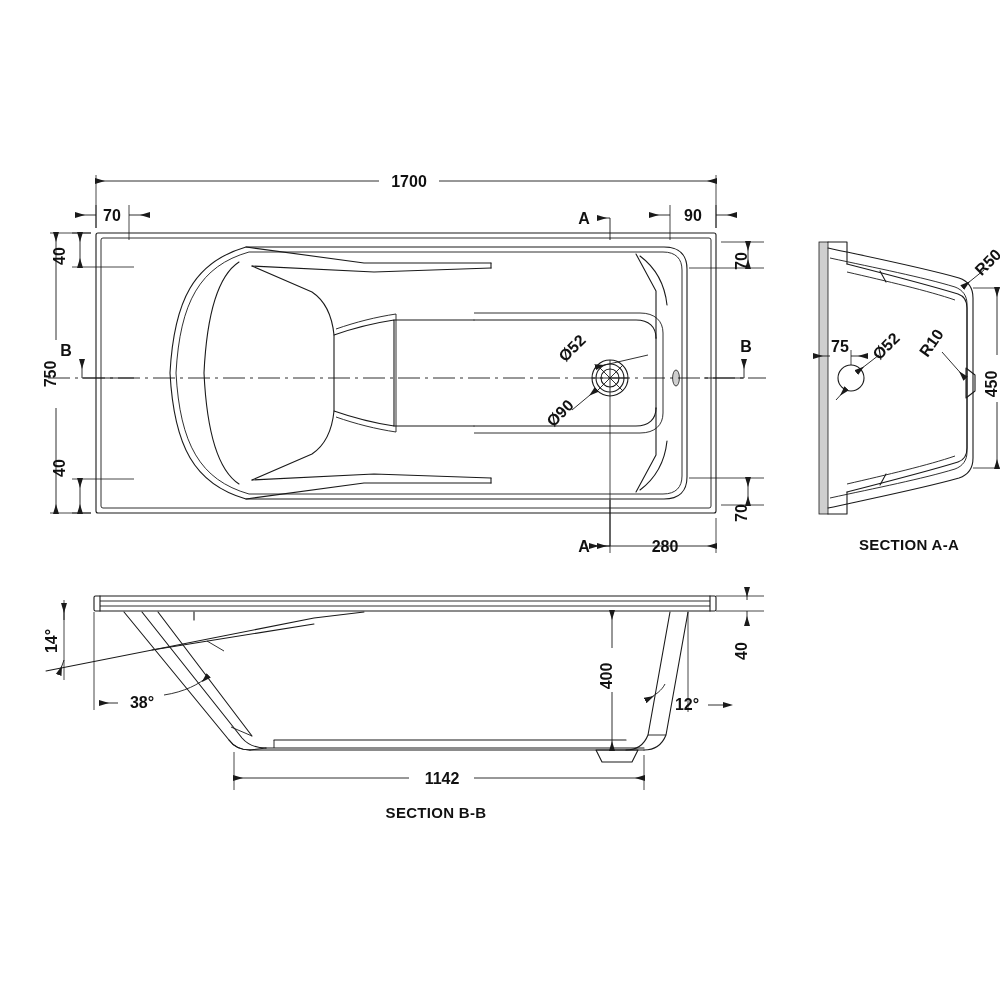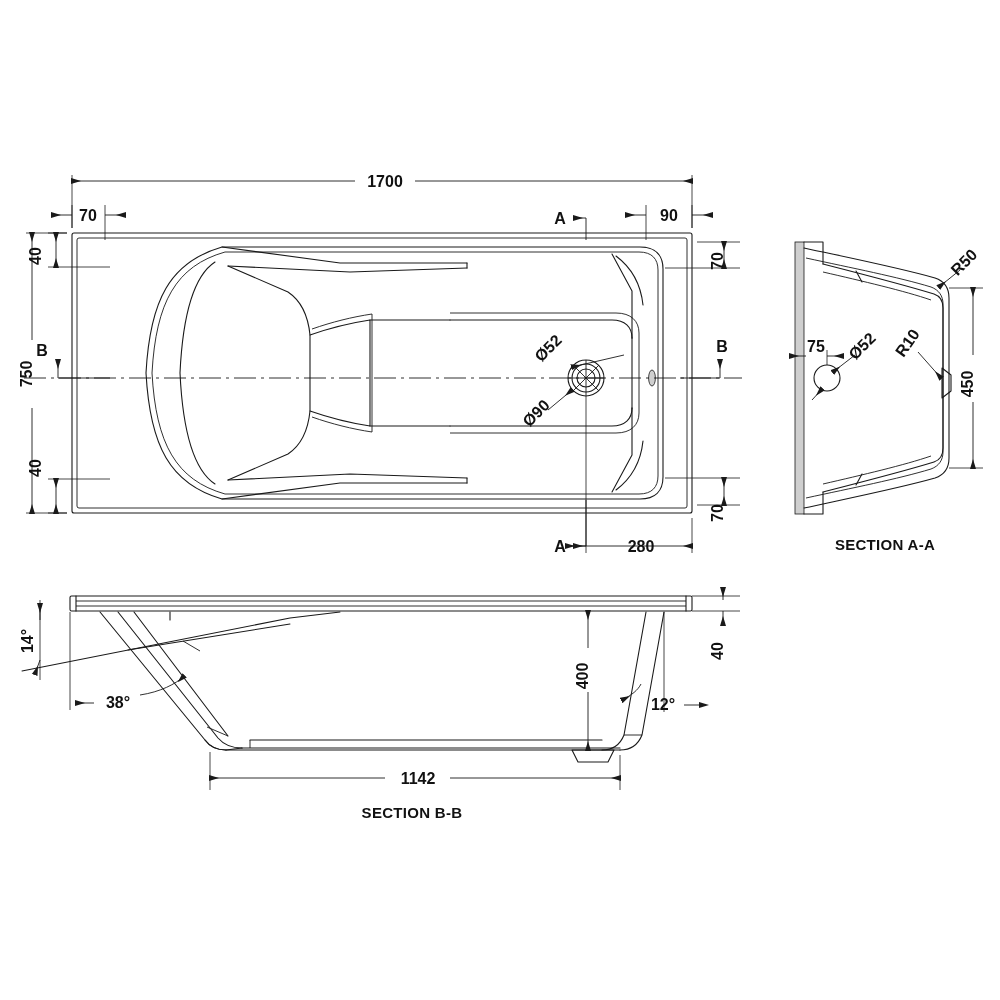--- a/index.html
+++ b/index.html
@@ -11,20 +11,21 @@
     width: 1000px;
     height: 1000px;
     font-family: "Liberation Sans", sans-serif;
     color: #000000;
     overflow: hidden;
   }
   #drawing-root {
     position: relative;
     width: 822px;
     height: 1000px;
+    padding-left: 24px;
   }
   svg#cad {
     display: block;
     width: 1000px;
     height: 1000px;
   }
   .ln { fill: none; stroke: #1a1a1a; stroke-width: 1.1; stroke-linecap: round; stroke-linejoin: round; }
   .ln-thin { fill: none; stroke: #1a1a1a; stroke-width: 0.9; }
   .dim { fill: none; stroke: #1a1a1a; stroke-width: 0.9; }
   .ext { fill: none; stroke: #1a1a1a; stroke-width: 0.8; }

